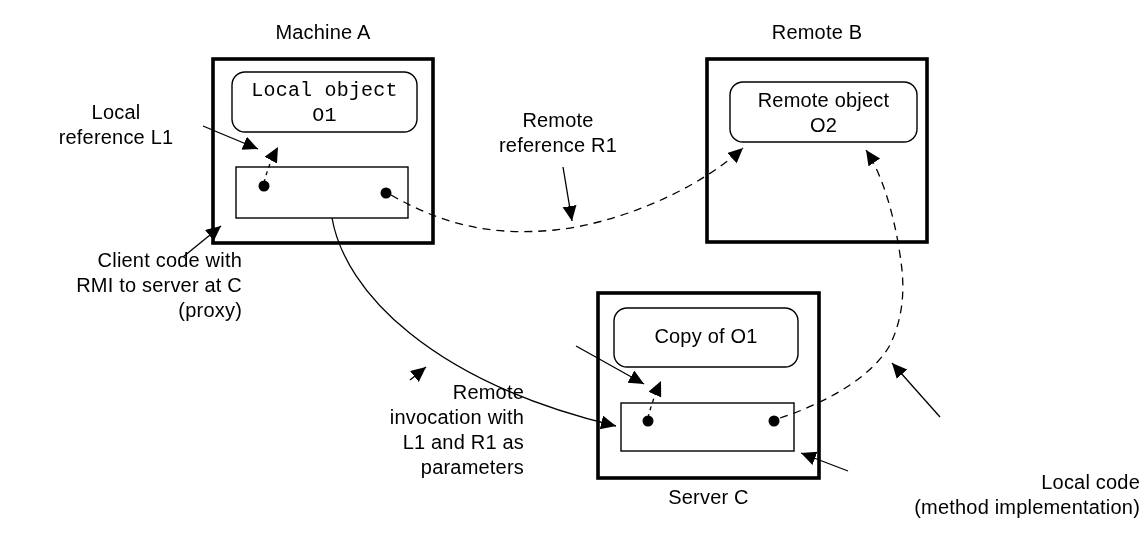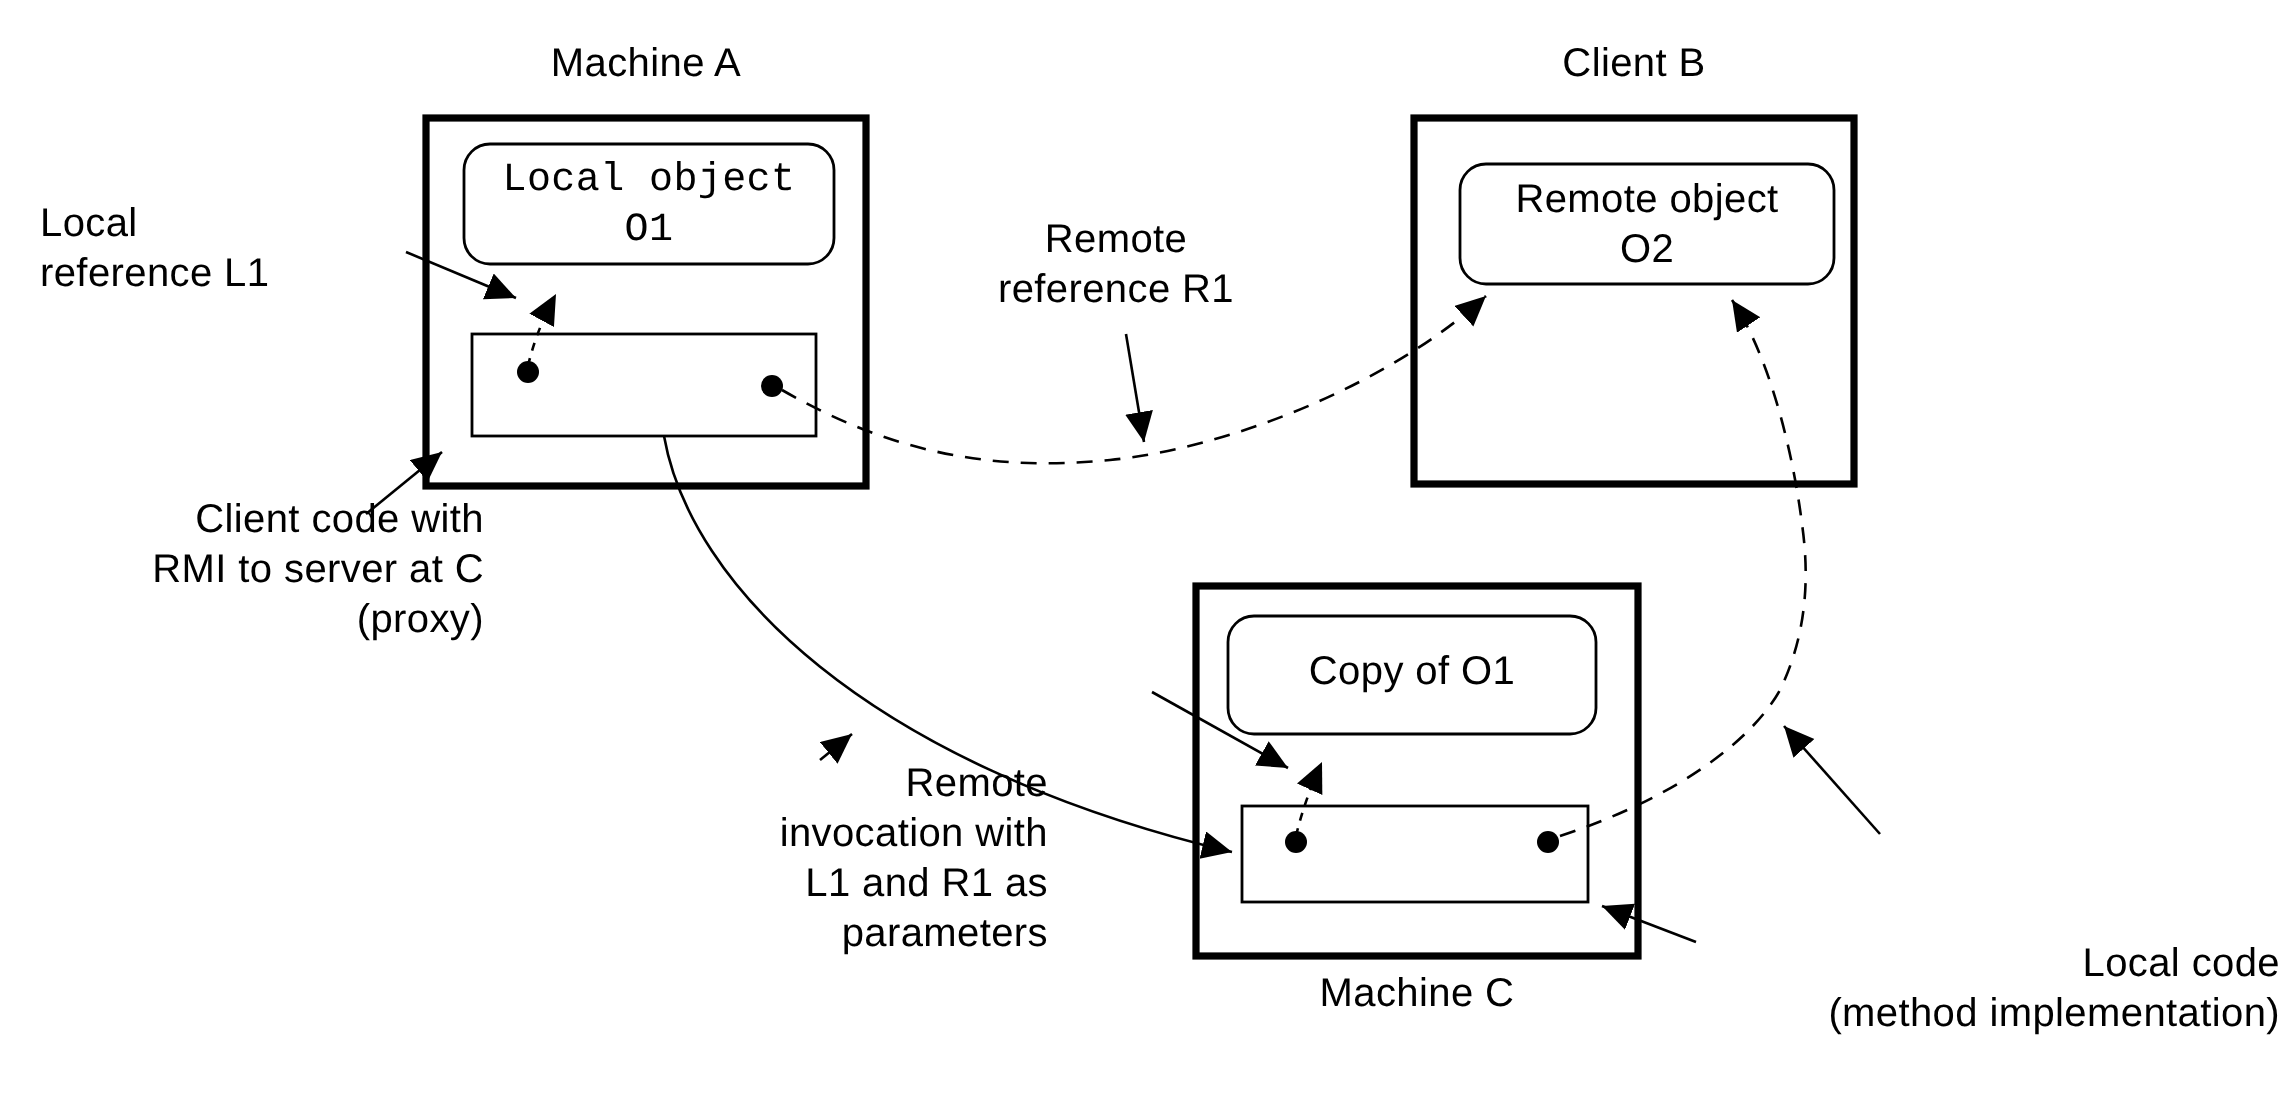--- a/index.html
+++ b/index.html
@@ -43,21 +43,21 @@
   .label {
     position: absolute;
     font-size: 20px;
     line-height: 25px;
     letter-spacing: 0.2px;
     white-space: pre-line;
     color: #000000;
     text-align: right;
   }
   .center { text-align: center; }
-  .right  { text-align: left; }
+  .right  { text-align: center; }
 </style>
 </head>
 <body>
 
 <div id="stage">
 
   <svg id="diagram-svg" width="1146" height="556" viewBox="0 0 1146 556" xmlns="http://www.w3.org/2000/svg">
     <defs>
       <marker id="arrow" markerUnits="userSpaceOnUse" markerWidth="20" markerHeight="16" refX="15" refY="7" orient="auto">
         <path d="M0,0 L15,7 L0,14 z" fill="#000000"></path>
@@ -89,22 +89,22 @@
     <path class="ln" d="M 203,126 L 258,149" marker-end="url(#arrow)"></path>
     <path class="ln" d="M 183,257 L 221,226" marker-end="url(#arrow)"></path>
     <path class="ln" d="M 563,167 L 572,221" marker-end="url(#arrow)"></path>
     <path class="ln" d="M 410,380 L 426,367" marker-end="url(#arrow)"></path>
     <path class="ln" d="M 576,346 L 644,384" marker-end="url(#arrow)"></path>
     <path class="ln" d="M 940,417 L 892,363" marker-end="url(#arrow)"></path>
     <path class="ln" d="M 848,471 L 801,453" marker-end="url(#arrow)"></path>
   </svg>
 
   <div class="label center" style="left:213px; top:20px; width:220px;">Machine A</div>
-  <div class="label center" style="left:707px; top:20px; width:220px;">Client B</div>
-  <div class="label center" style="left:598px; top:485px; width:221px;">Machine C</div>
+  <div class="label center" style="left:707px; top:20px; width:220px;">Remote B</div>
+  <div class="label center" style="left:598px; top:485px; width:221px;">Server C</div>
 
   <div class="label center" style="left:232px; top:78px; width:185px;font-family:Liberation Mono, monospace;">Local object
 O1</div>
   <div class="label center" style="left:730px; top:88px; width:187px;">Remote object
 O2</div>
   <div class="label center" style="left:614px; top:324px; width:184px;">Copy of O1</div>
 
   <div class="label right" style="left:20px; top:100px; width:192px;">Local
 reference L1</div>
   <div class="label" style="left:2px; top:248px; width:240px;">Client code with

